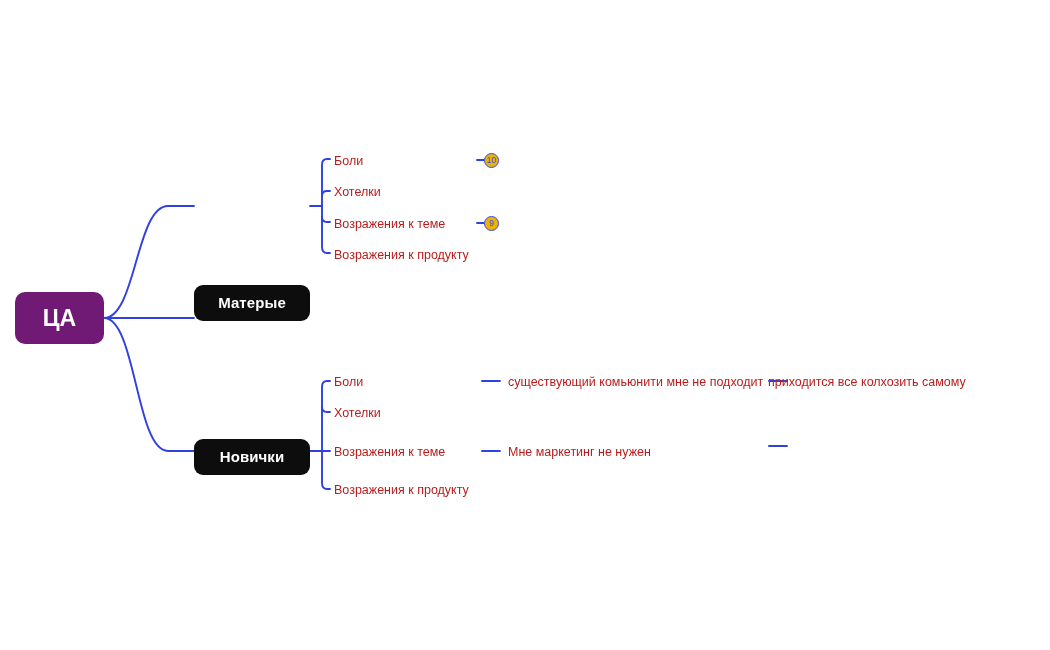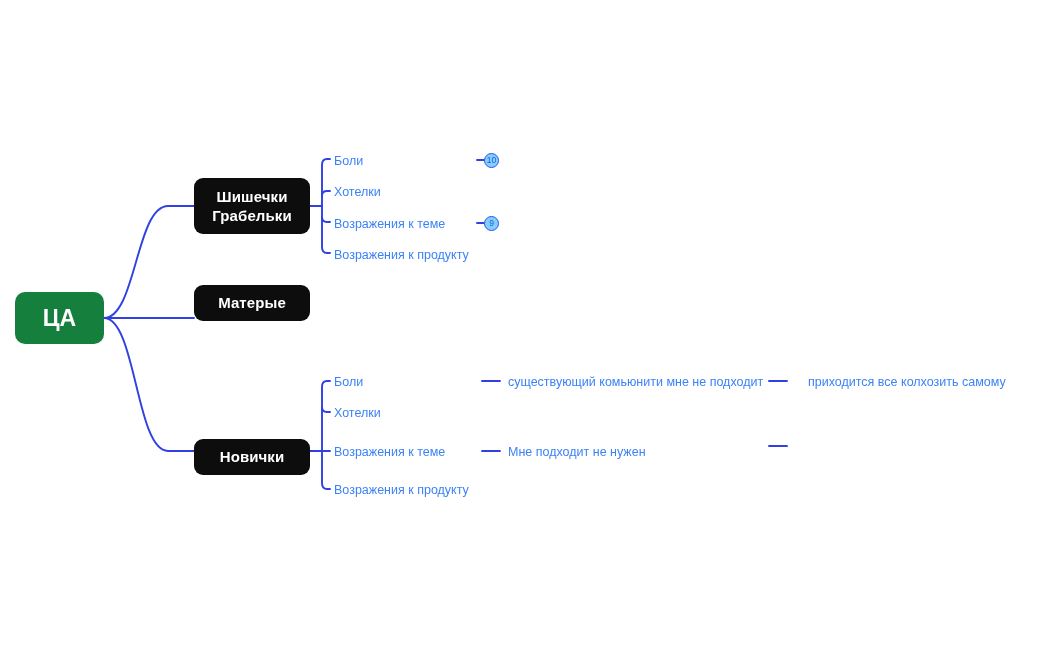--- a/index.html
+++ b/index.html
@@ -39,40 +39,40 @@
     box-sizing: border-box;
     display: flex;
     align-items: center;
     justify-content: center;
     text-align: center;
     border-radius: 9px;
     letter-spacing: .1px;
   }
 
   .node-root {
-    background: #15803d;
+    background: #701a75;
     color: #ffffff;
     font-size: 23px;
     font-weight: 700;
     border-radius: 10px;
   }
 
   .node-branch {
     background: #0d0d0d;
     color: #ffffff;
     font-size: 15px;
     font-weight: 700;
     line-height: 1.28;
     padding: 0 14px;
   }
 
   
   .leaf {
     position: absolute;
-    color: #3b82f6;
+    color: #b91c1c;
     font-size: 12.5px;
     line-height: 1.34;
     white-space: nowrap;
   }
   .leaf.wrapped {
     white-space: normal;
     width: 230px;
   }
 
   
@@ -82,21 +82,21 @@
     height: 15px;
     border: 1.3px solid #3b4ae8;
     border-radius: 50%;
     color: #3b4ae8;
     font-size: 8.5px;
     line-height: 1;
     display: flex;
     align-items: center;
     justify-content: center;
     box-sizing: border-box;
-    background: #7dd3fc;
+    background: #eab308;
   }
 </style>
 </head>
 <body>
 
 <div id="canvas">
 
   <svg id="wires" viewBox="0 0 1050 650" xmlns="http://www.w3.org/2000/svg">
     <g fill="none" stroke="#2f41e0" stroke-width="1.9" stroke-linecap="round">
 
@@ -124,24 +124,20 @@
 
       <path d="M 769 381 L 787 381"></path>
       <path d="M 769 446 L 787 446"></path>
     </g>
   </svg>
 
   <div class="node node-root" style="left:15px; top:292px; width:89px; height:52px;">
     <span>ЦА</span>
   </div>
 
-  <div class="node node-branch" style="left:194px; top:178px; width:116px; height:56px; flex-direction:column;">
-    <span>Шишечки</span>
-    <span>Грабельки</span>
-  </div>
 
   <div class="node node-branch" style="left:194px; top:285px; width:116px; height:36px;">
     <span>Матерые</span>
   </div>
 
   <div class="node node-branch" style="left:194px; top:439px; width:116px; height:36px;">
     <span>Новички</span>
   </div>
 
   <div class="leaf" style="left:334px; top:153px;">Боли</div>
@@ -159,18 +155,18 @@
   <div class="leaf" style="left:334px; top:374px;">Боли</div>
 
   <div class="leaf" style="left:334px; top:405px;">Хотелки</div>
 
   <div class="leaf" style="left:334px; top:444px;">Возражения к теме</div>
 
   <div class="leaf" style="left:334px; top:482px;">Возражения к продукту</div>
 
   <div class="leaf" style="left:508px; top:374px;">существующий комьюнити мне не подходит</div>
 
-  <div class="leaf" style="left:508px; top:444px;">Мне подходит не нужен</div>
+  <div class="leaf" style="left:508px; top:444px;">Мне маркетинг не нужен</div>
 
-  <div class="leaf" style="left:768px; top:374px;margin-left:40px;">приходится все колхозить самому</div>
+  <div class="leaf" style="left:768px; top:374px;">приходится все колхозить самому</div>
 
 
 </div>
 
 </body></html>

